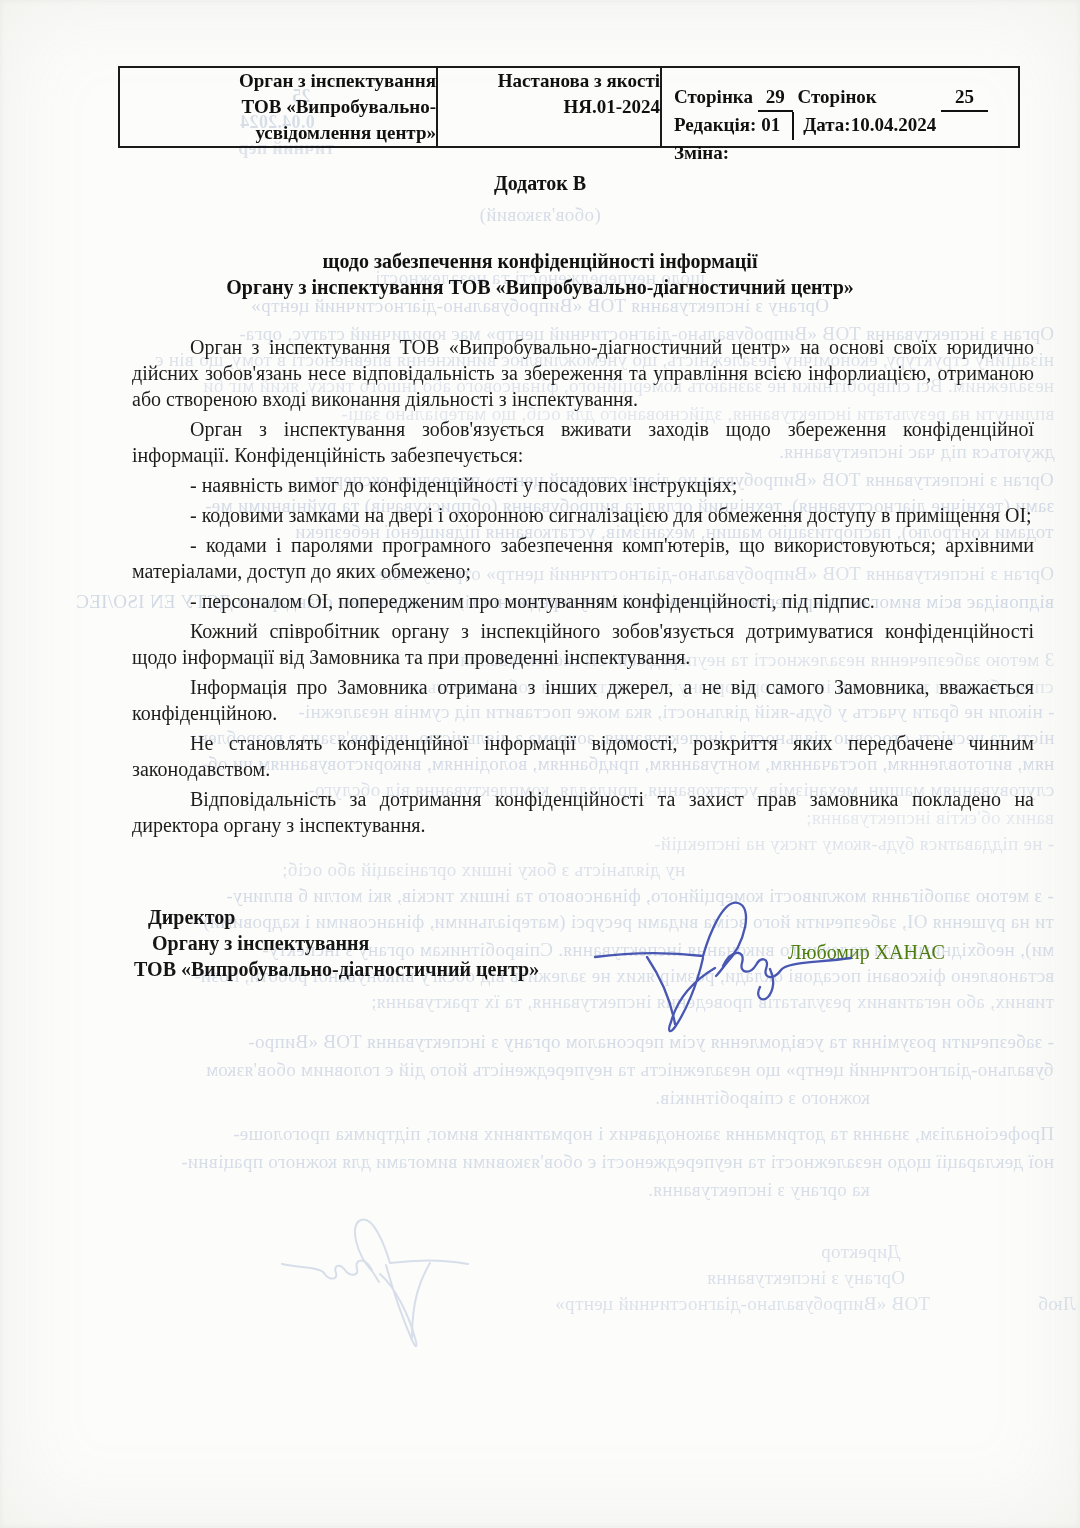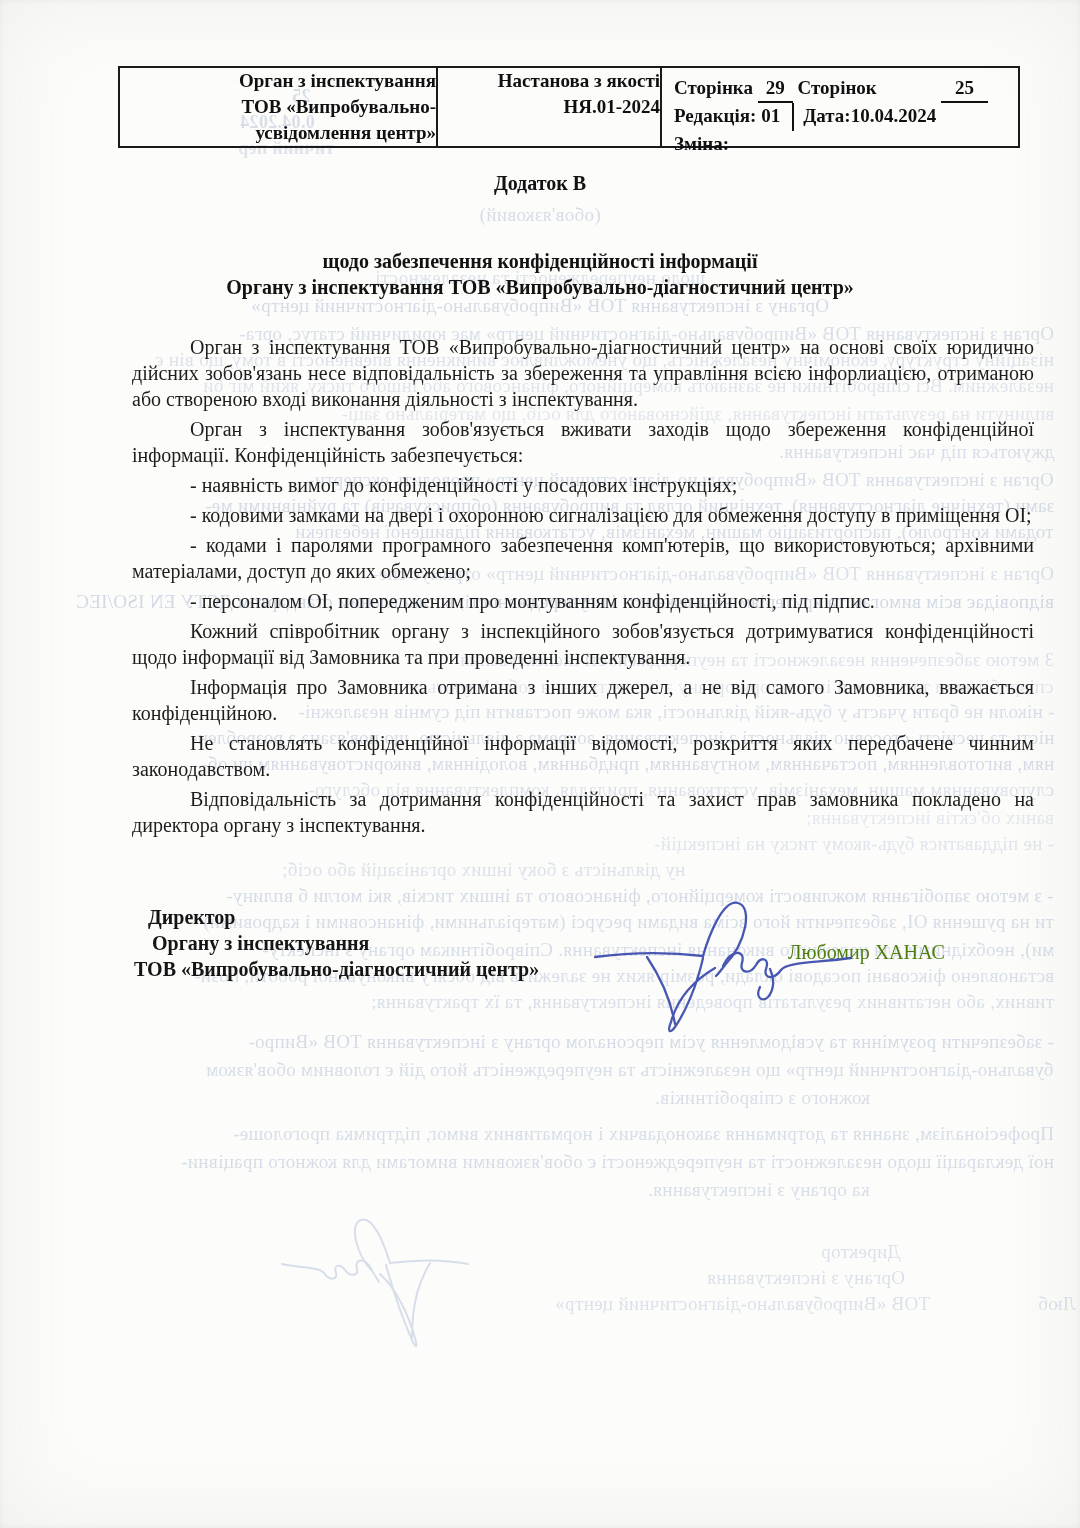--- a/index.html
+++ b/index.html
@@ -11,21 +11,21 @@
       font:19px/24px "Liberation Serif",serif;letter-spacing:.3px;
       transform:scaleX(-1);pointer-events:none;}
   .gc{left:0;right:0;text-align:center;}
   .gt{font-weight:bold;font-size:18px;}
   
   .htable{position:absolute;left:118px;top:66px;width:902px;height:82px;z-index:2;
           border:2px solid #1a1a1a;display:flex;box-sizing:border-box;color:#101010;}
   .hcell{box-sizing:border-box;font-weight:bold;font-size:19px;line-height:26px;}
   .c1{width:318px;border-right:2px solid #1a1a1a;text-align:right;padding-top:0;}
   .c2{width:224px;border-right:2px solid #1a1a1a;text-align:right;padding-top:0;}
-  .c3{flex:1;padding:7px 8px 0 12px;}
+  .c3{flex:1;padding:16px 8px 0 12px;}
   .prow{display:flex;align-items:baseline;}
   .u{border-bottom:2px solid #101010;padding:0 8px;}
   .u2{border-bottom:2px solid #101010;padding:0 14px;margin-right:22px;}
   .sp{flex:1;}
   .r2{display:flex;}
   .vdiv{border-left:2px solid #101010;height:28px;margin:0 9px 0 12px;}
   
   .hline{position:absolute;left:0;right:0;text-align:center;z-index:2;
          font-weight:bold;font-size:20px;color:#121212;}
   

